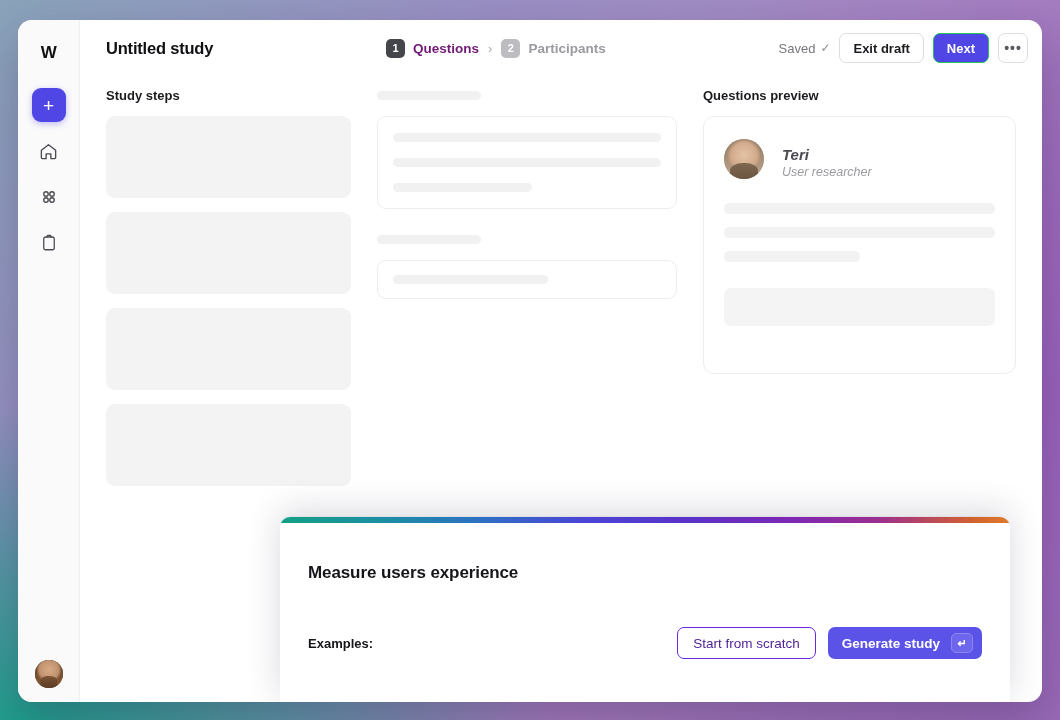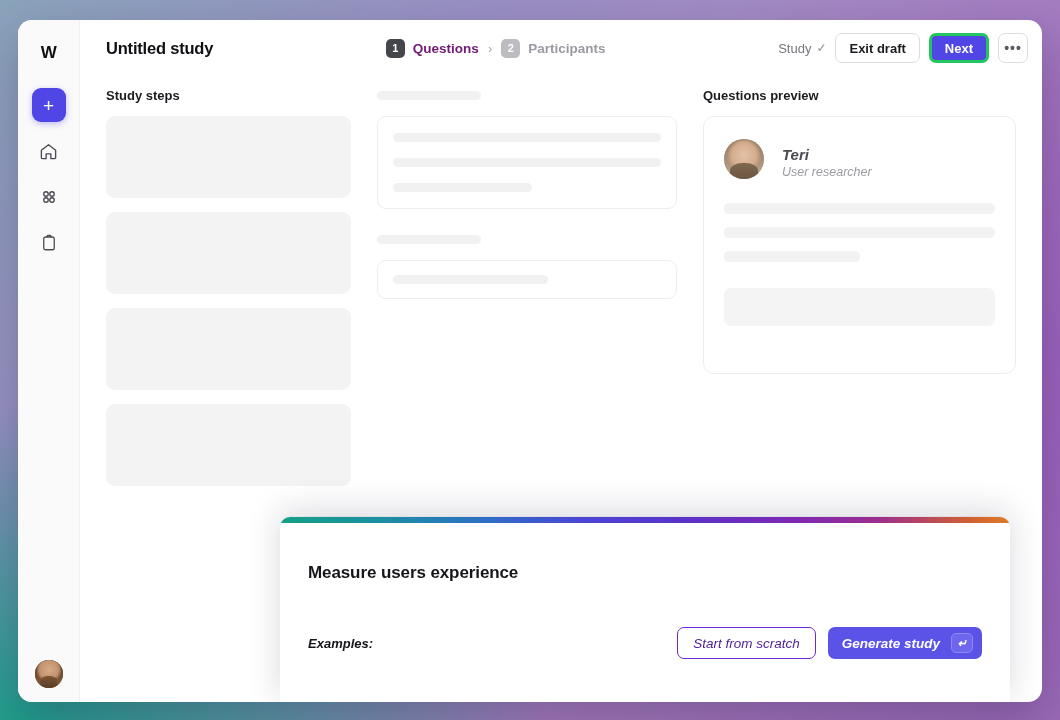--- a/index.html
+++ b/index.html
@@ -172,21 +172,21 @@
   .btn {
     height: 30px;
     border-radius: 7px;
     display: flex; align-items: center; justify-content: center;
     font-size: 13px; font-weight: 600;
     cursor: pointer;
     white-space: nowrap;
     padding: 0 13px;
   }
   .btn.ghost { background:#fff; border: 1px solid #dcdce1; color: #1b1c20; }
-  .btn.primary { background:#4f46e5; border:3px solid #22c55e; color:#fff; }
+  .btn.primary { background:#4f46e5; border:1px solid #22c55e; color:#fff; }
   .btn.icon { width: 30px; padding: 0; border:1px solid #dcdce1; color:#5a5a62; background:#fff; font-size:14px; letter-spacing:1px; }
 
   #content {
     flex: 1 1 auto;
     display: flex;
     gap: 26px;
     padding: 12px 26px 0 26px;
     min-height: 0;
     overflow: hidden;
   }
@@ -298,21 +298,20 @@
     font-weight: 700;
     margin-top: 6px;
     margin-bottom: 44px;
     letter-spacing: -0.1px;
   }
   #modal-footer {
     display: flex;
     align-items: center;
     gap: 12px;
     margin-bottom: 10px;
-    font-style: italic;
   }
   #examples-label {
     font-size: 13px;
     font-weight: 700;
     color: #16161a;
     white-space: nowrap;
   }
   .example-chip {
     border: 1px solid #e2e2e6;
     border-radius: 7px;
@@ -425,21 +424,21 @@
           </div>
           <span class="crumb-sep">›</span>
           <div class="crumb inactive">
             <span class="crumb-badge">2</span>
             <span class="crumb-label">Participants</span>
           </div>
         </div>
 
         <div id="topbar-actions">
           <div id="saved-status">
-            <span>Study</span>
+            <span>Saved</span>
             <span class="check">✓</span>
           </div>
           <div class="btn ghost">Exit draft</div>
           <div class="btn primary">Next</div>
           <div class="btn icon">
             <span>•••</span>
           </div>
         </div>
       </header>
 

